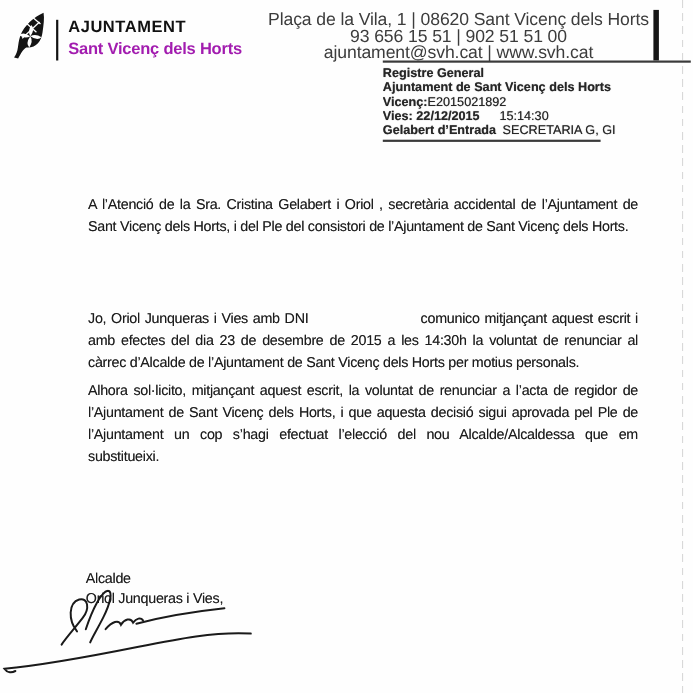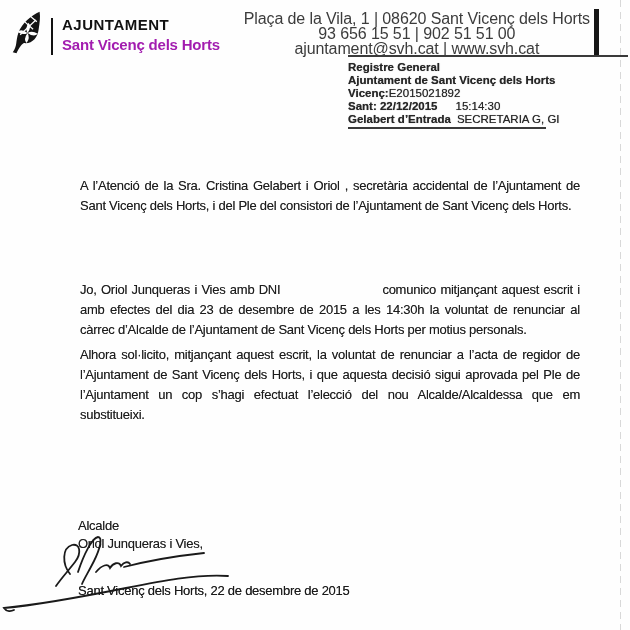--- a/index.html
+++ b/index.html
@@ -91,21 +91,21 @@
     <div>Plaça de la Vila, 1 | 08620 Sant Vicenç dels Horts</div>
     <div>93 656 15 51 | 902 51 51 00</div>
     <div>ajuntament@svh.cat | www.svh.cat</div>
   </div>
   <div class="address-bar"></div>
 
   <div class="stamp">
     <div class="stamp-line b">Registre General</div>
     <div class="stamp-line b">Ajuntament de Sant Vicenç dels Horts</div>
     <div class="stamp-line"><span class="b">Vicenç:</span><span>E2015021892</span></div>
-    <div class="stamp-line"><span class="b">Sant:</span>&nbsp;<span class="b">22/12/2015</span><span class="time">15:14:30</span></div>
+    <div class="stamp-line"><span class="b">Vies:</span>&nbsp;<span class="b">22/12/2015</span><span class="time">15:14:30</span></div>
     <div class="stamp-line"><span class="b">Gelabert d’Entrada</span><span class="entry-val">SECRETARIA G, GI</span></div>
     <div class="stamp-underline"></div>
   </div>
 
   <p class="para p1">A l’Atenció de la Sra. Cristina Gelabert i Oriol , secretària accidental de l’Ajuntament de Sant Vicenç dels Horts, i del Ple del consistori de l’Ajuntament de Sant Vicenç dels Horts.</p>
 
   <p class="para p2"><span>Jo, Oriol Junqueras i Vies amb DNI</span><span class="dni-gap"></span><span>comunico mitjançant aquest escrit i amb efectes del dia 23 de desembre de 2015 a les 14:30h la voluntat de renunciar al càrrec d’Alcalde de l’Ajuntament de Sant Vicenç dels Horts per motius personals.</span></p>
 
   <p class="para p3">Alhora sol·licito, mitjançant aquest escrit, la voluntat de renunciar a l’acta de regidor de l’Ajuntament de Sant Vicenç dels Horts, i que aquesta decisió sigui aprovada pel Ple de l’Ajuntament un cop s’hagi efectuat l’elecció del nou Alcalde/Alcaldessa que em substitueixi.</p>
 
@@ -122,16 +122,15 @@
       <path d="M82,36 C88,18 96,2 102,1 C107,1 104,13 98,25 C93,35 88,43 86,48"></path>
 
       <path d="M100,36 C106,29 112,27 114,32 C117,27 123,25 125,30 C128,26 132,25 134,28"></path>
 
       <path d="M128,31 C155,24 180,20 208,17"></path>
 
       <path d="M18,74 C14,76 10,75 8,72 C30,70 80,62 130,52 C165,45 200,38 232,40"></path>
     </g>
   </svg>
 
-  <div class="date-line">Sant Vicenç dels Horts, 22 de desembre de 2015</div>
 
   <div class="scan-line"></div>
 </div>
 
 </body></html>

